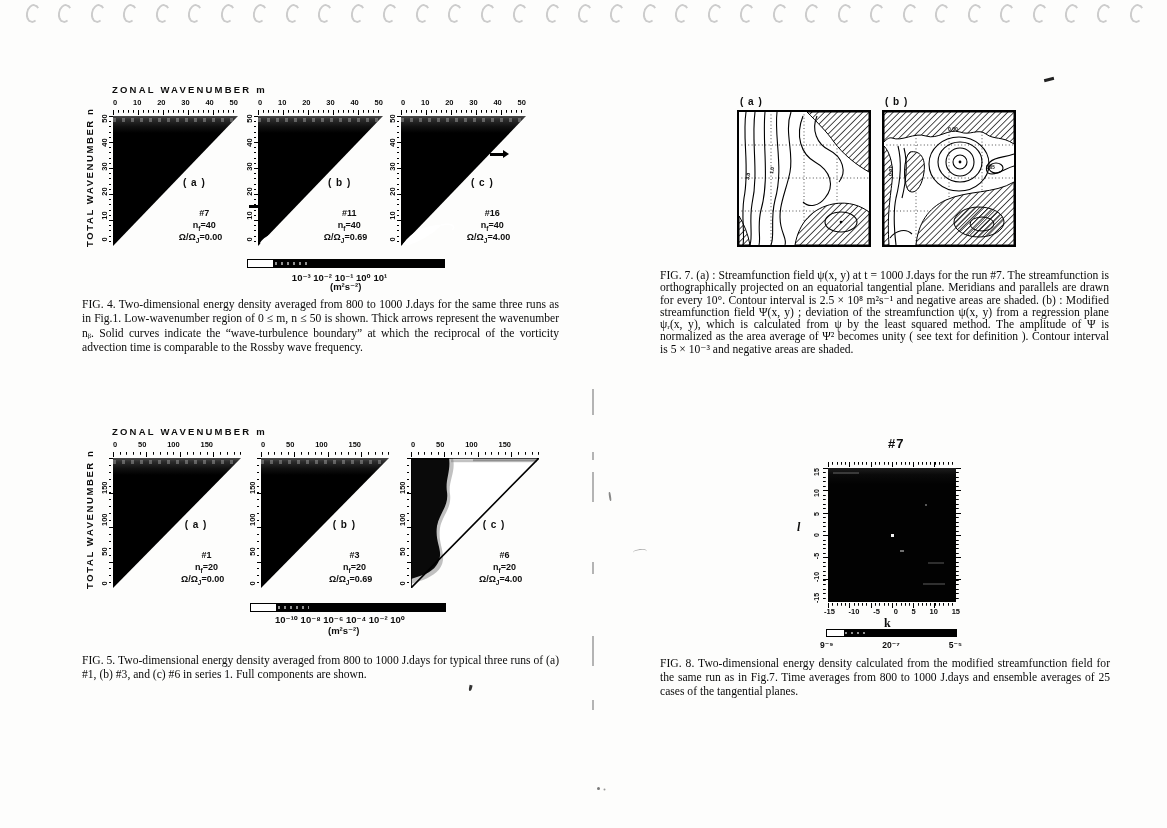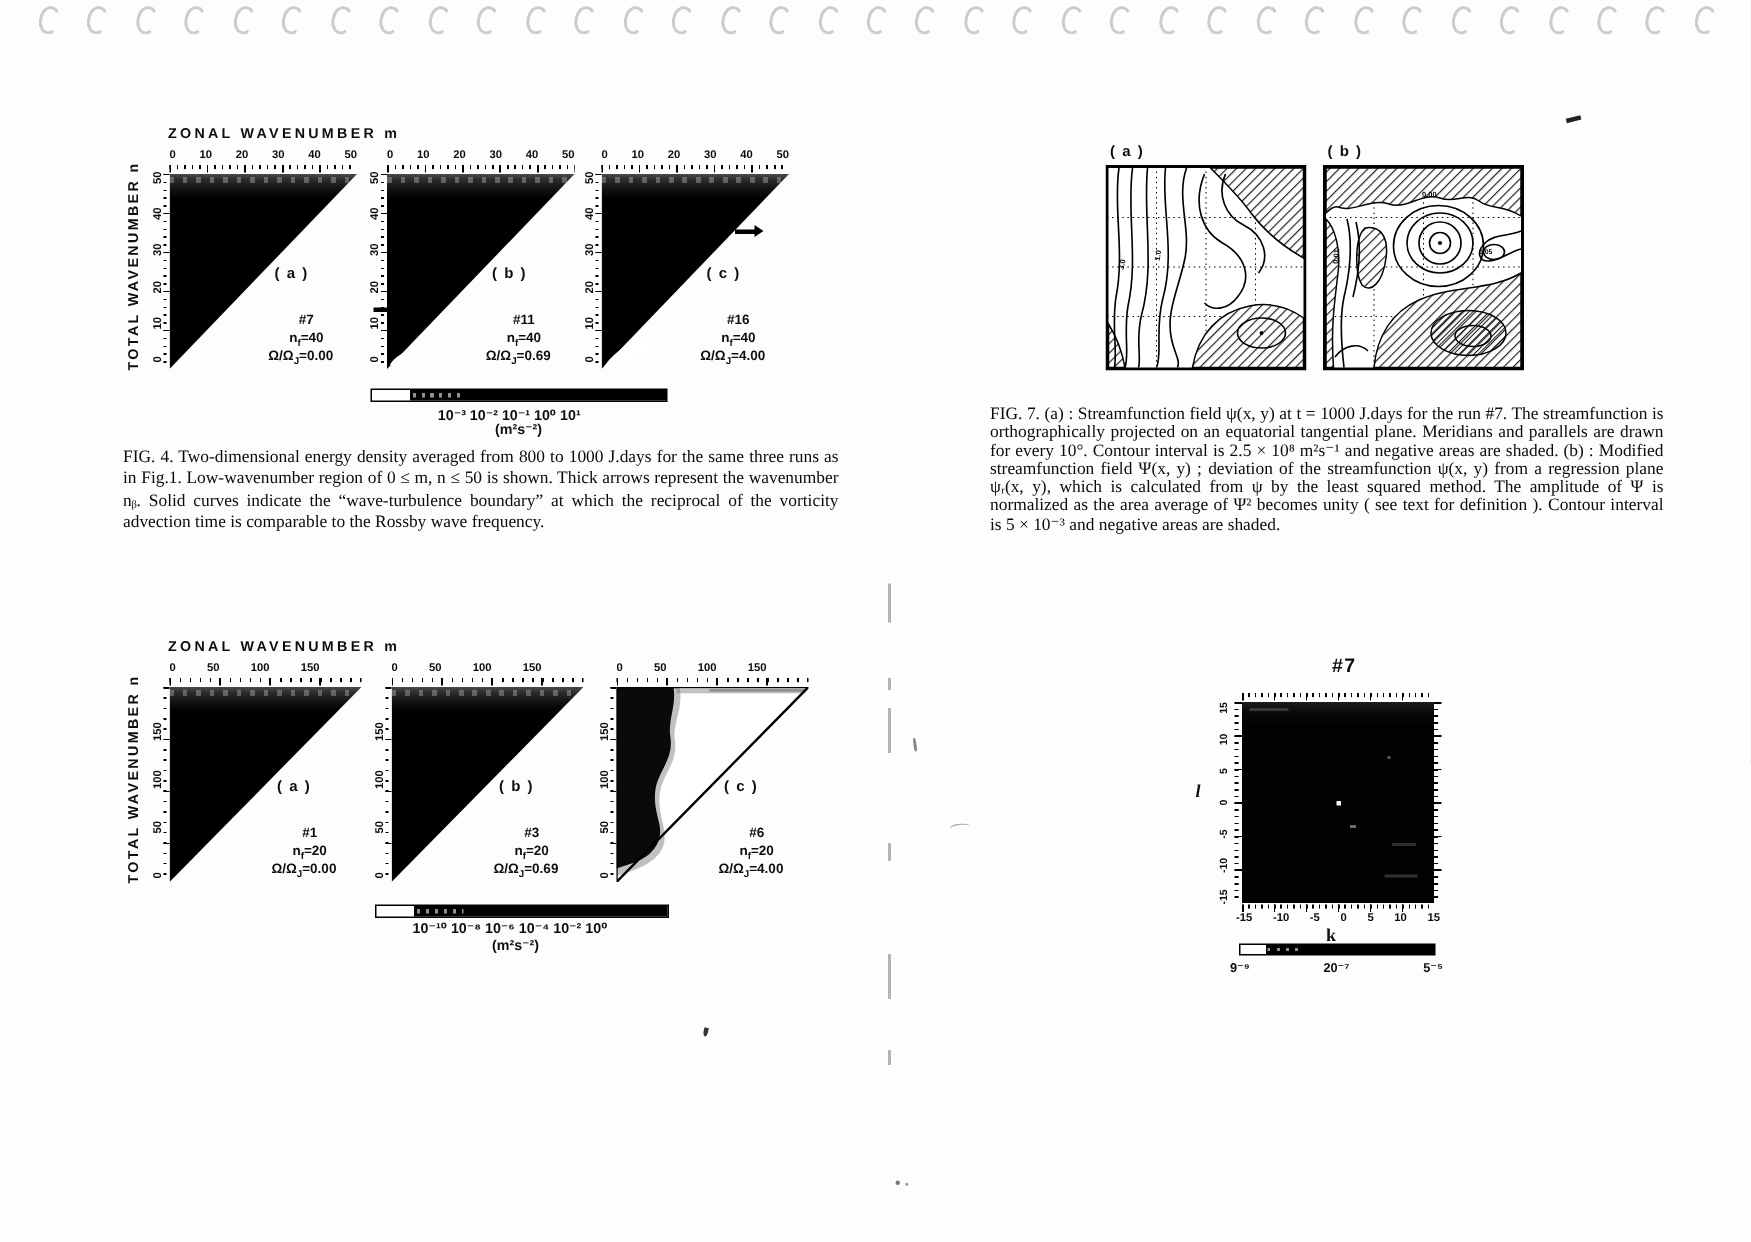--- a/index.html
+++ b/index.html
@@ -336,20 +336,21 @@
         <div class="prun">#6</div>
         <div class="pline pnf"><span>n</span><sub>f</sub><span>=20</span></div>
         <div class="pline pom"><span>Ω/Ω</span><sub>J</sub><span>=4.00</span></div>
       </div>
     </div>
 
     <div class="cbar" style="left:168px;top:177px;width:196px;height:9px;"></div>
     <div class="cbar-labels" style="left:158px;top:188px;width:200px;">10⁻¹⁰ 10⁻⁸ 10⁻⁶ 10⁻⁴ 10⁻² 10⁰</div>
     <div class="cbar-unit" style="left:246px;top:199px;width:112px;">(m²s⁻²)</div>
 
+    <p class="caption lh-wide" style="left:0;top:228px;width:477px;">FIG. 5. Two-dimensional energy density averaged from 800 to 1000 J.days for typical three runs of (a) #1, (b) #3, and (c) #6 in series 1. Full components are shown.</p>
   </div>
 
   <div class="grp" style="left:737px;top:96px;width:280px;height:152px;">
     <div class="ftag" style="left:3px;top:0;">( a )</div>
     <div class="ftag" style="left:148px;top:0;">( b )</div>
 
     <svg class="cpanel" style="left:0;top:14px;" width="134" height="137" viewBox="0 0 134 137">
       <defs>
         <pattern id="ha" width="4.5" height="4.5" patternTransform="rotate(45)" patternUnits="userSpaceOnUse">
           <rect width="4.5" height="4.5" fill="#fff"></rect>
@@ -464,20 +465,21 @@
       </div>
     <div class="f8-axlab" style="left:88px;top:180px;font-style:normal;">k</div>
     <div class="cbar" style="left:30px;top:193px;width:131px;height:8px;"></div>
     <div class="cbar-row" style="left:24px;top:204px;width:142px;">
         <span>9⁻⁹</span>
         <span>20⁻⁷</span>
         <span>5⁻⁵</span>
       </div>
   </div>
 
+  <p class="caption lh-mid" style="left:660px;top:657px;width:450px;">FIG. 8. Two-dimensional energy density calculated from the modified streamfunction field for the same run as in Fig.7. Time averages from 800 to 1000 J.days and ensemble averages of 25 cases of the tangential planes.</p>
 
   <div class="art" style="left:1044px;top:78px;width:10px;height:2.5px;background:#222;transform:rotate(-14deg);"></div>
   <div class="art" style="left:592px;top:389px;width:1.5px;height:26px;background:#6b6b6b;opacity:.5;"></div>
   <div class="art" style="left:592px;top:452px;width:1.5px;height:8px;background:#6b6b6b;opacity:.5;"></div>
   <div class="art" style="left:592px;top:472px;width:1.5px;height:30px;background:#6b6b6b;opacity:.5;"></div>
   <div class="art" style="left:592px;top:562px;width:1.5px;height:12px;background:#6b6b6b;opacity:.5;"></div>
   <div class="art" style="left:592px;top:636px;width:1.5px;height:30px;background:#6b6b6b;opacity:.5;"></div>
   <div class="art" style="left:592px;top:700px;width:1.5px;height:10px;background:#6b6b6b;opacity:.5;"></div>
   <div class="art" style="left:609px;top:492px;width:2px;height:9px;background:#555;opacity:.7;border-radius:40%;transform:rotate(-8deg);"></div>
   <div class="art" style="left:633px;top:549px;width:14px;height:5px;border-top:1.5px solid #777;border-radius:50%;opacity:.6;transform:rotate(-6deg);"></div>

